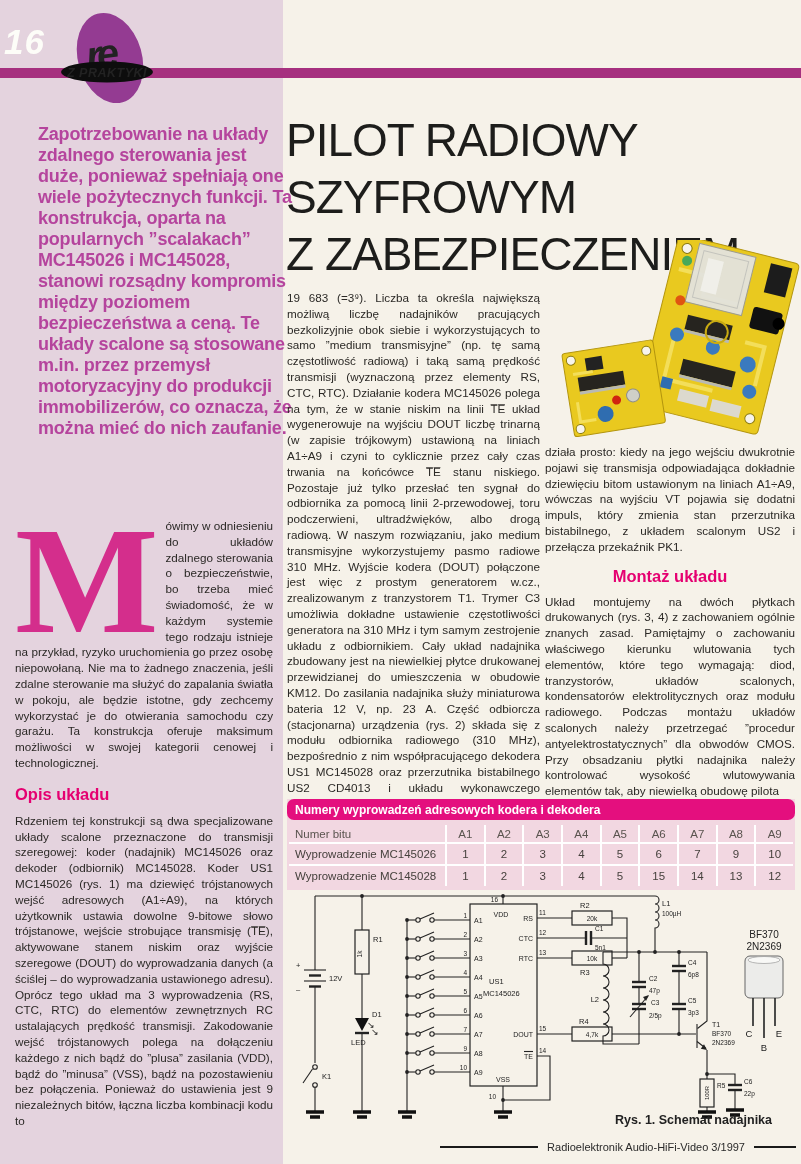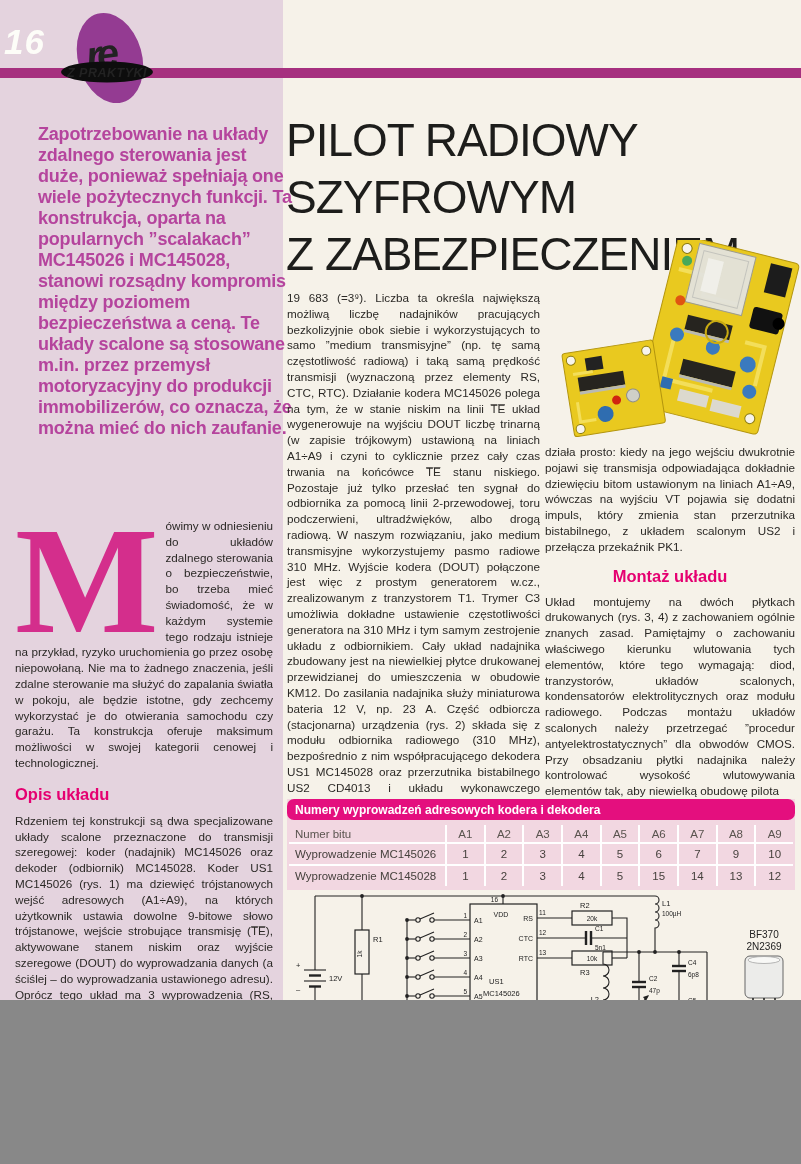--- a/index.html
+++ b/index.html
@@ -1,17 +1,17 @@
 <!DOCTYPE html>
 <html><head>
 <meta charset="utf-8">
 <style>
   html,body{margin:0;padding:0;}
   body{background:#888;font-family:"Liberation Sans",sans-serif;}
-  .page{position:relative;width:801px;height:1000px;background:#f6f2e9;overflow:hidden;margin:0 auto;}
+  .page{position:relative;width:801px;height:1164px;background:#f6f2e9;overflow:hidden;margin:0 auto;}
   .sidebar{position:absolute;left:0;top:0;width:283px;height:1164px;background:#e4d3de;}
   .topbar{position:absolute;left:0;top:68px;width:801px;height:10px;background:#a6307f;}
   .pagenum{position:absolute;left:4px;top:22px;font-size:35px;font-weight:bold;font-style:italic;color:#fdfdf8;letter-spacing:1px;}
   .logo{position:absolute;left:58px;top:4px;width:164px;height:164px;}
   .intro{position:absolute;left:20px;top:124px;width:254px;font-size:18px;line-height:21px;font-weight:bold;color:#b5449d;letter-spacing:-0.2px;margin-left:18px;}
   .leadblock{position:absolute;left:15px;top:518px;width:258px;}
   .dropcap{float:left;font-family:"Liberation Serif",serif;font-weight:bold;font-size:152px;line-height:0.76;color:#d42e8c;margin:6px 7px 0 0;}
   .lead, .bodytxt{font-size:11.7px;line-height:15.8px;color:#2b2926;text-align:justify;margin:0;}
   .h-mag{font-size:16.5px;font-weight:bold;color:#e50071;margin:14px 0 9px 0;clear:both;}
   .title{position:absolute;left:286px;top:112px;width:515px;font-size:46px;line-height:57px;font-weight:400;color:#1d1d1b;letter-spacing:-1px;}

